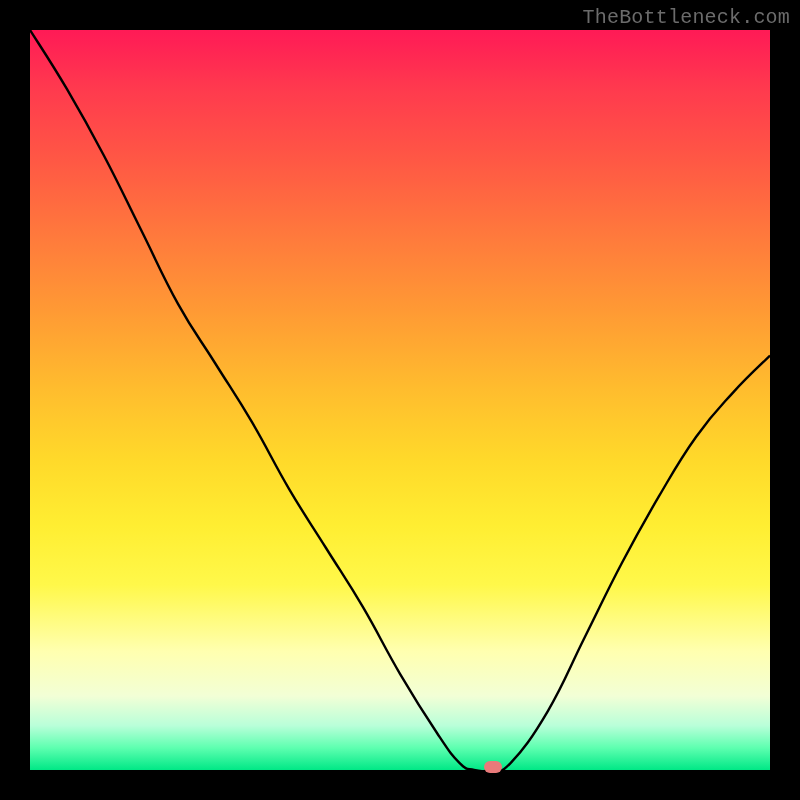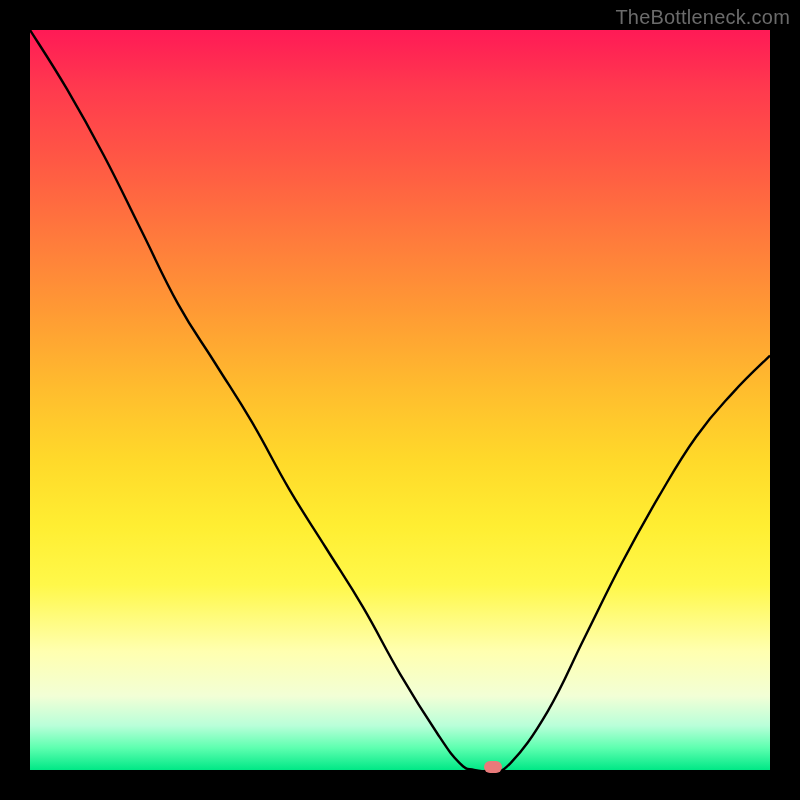--- a/index.html
+++ b/index.html
@@ -18,20 +18,21 @@
   }
   .watermark {
     position: absolute;
     top: 6px;
     right: 10px;
     color: #6b6b6b;
     font-size: 20px;
     letter-spacing: 0.2px;
     font-weight: 500;
     z-index: 3;
+    font-family: Liberation Mono, monospace;
   }
   .plot {
     position: absolute;
     left: 30px;
     top: 30px;
     width: 740px;
     height: 740px;
     background: linear-gradient(
       to bottom,
       #ff1a56 0%,

